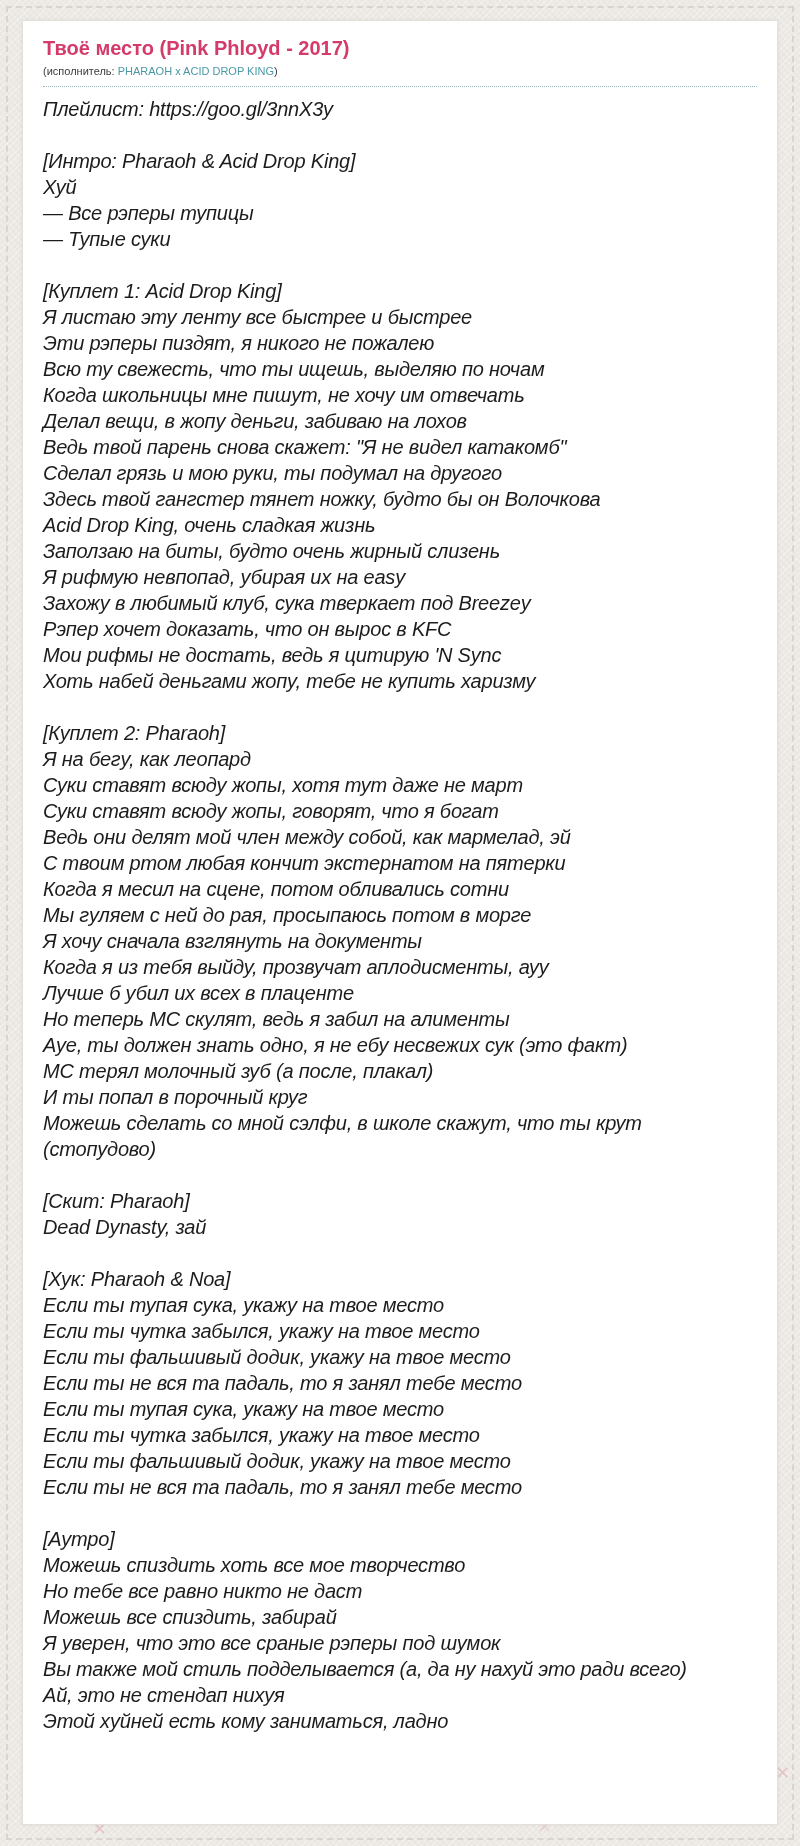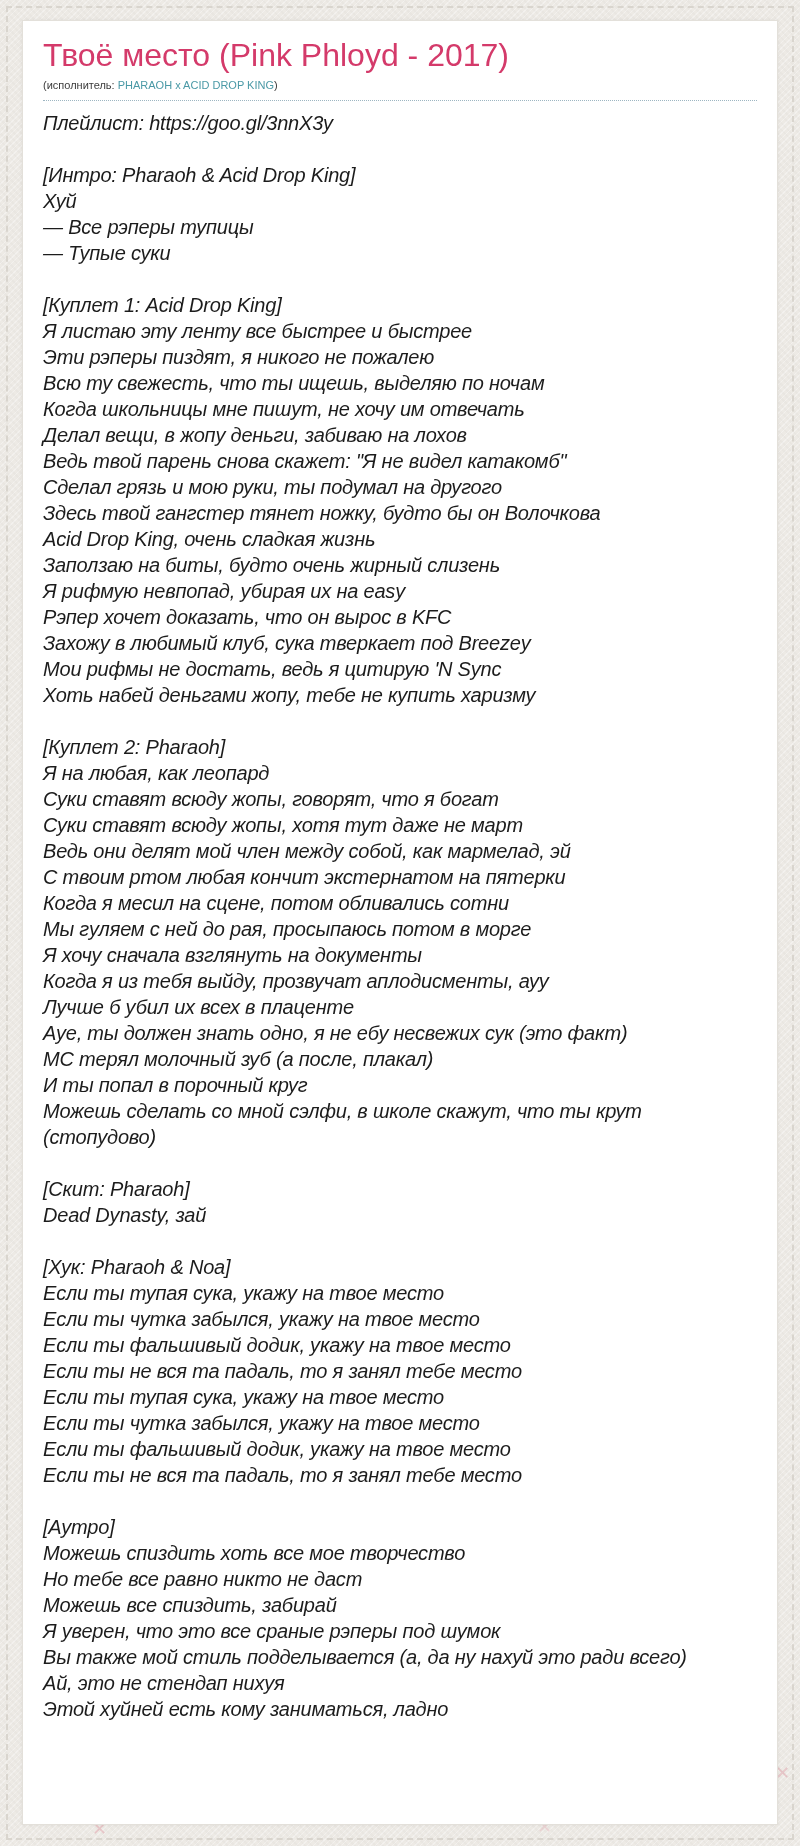--- a/index.html
+++ b/index.html
@@ -39,22 +39,22 @@
     position: absolute;
     left: 22px; right: 22px; top: 20px; bottom: 21px;
     background: var(--panel_bg, #ffffff);
     border: 1px solid #e3e0da;
     box-shadow: 0 0 4px rgba(0,0,0,0.06);
     padding: 16px 20px 20px 20px;
     box-sizing: border-box;
   }
   .song-title {
     margin: 0 0 5px 0;
-    font-size: 32px;
-    font-weight: 400;
+    font-size: 20px;
+    font-weight: 700;
     line-height: 1.15;
     color: var(--title_pink, #d43a6a);
   }
   .artist-line {
     margin: 0;
     font-size: 11px;
     color: #3c3c3c;
     padding-bottom: 9px;
     border-bottom: 1px dotted var(--dotted_separator, #9db6c2);
   }
@@ -106,37 +106,38 @@
           <div class="line">Эти рэперы пиздят, я никого не пожалею</div>
           <div class="line">Всю ту свежесть, что ты ищешь, выделяю по ночам</div>
           <div class="line">Когда школьницы мне пишут, не хочу им отвечать</div>
           <div class="line">Делал вещи, в жопу деньги, забиваю на лохов</div>
           <div class="line">Ведь твой парень снова скажет: "Я не видел катакомб"</div>
           <div class="line">Сделал грязь и мою руки, ты подумал на другого</div>
           <div class="line">Здесь твой гангстер тянет ножку, будто бы он Волочкова</div>
           <div class="line">Acid Drop King, очень сладкая жизнь</div>
           <div class="line">Заползаю на биты, будто очень жирный слизень</div>
           <div class="line">Я рифмую невпопад, убирая их на easy</div>
+          <div class="line">Захожу в любимый клуб, сука тверкает под Breezey</div>
           <div class="line">Рэпер хочет доказать, что он вырос в KFC</div>
-          <div class="line">Захожу в любимый клуб, сука тверкает под Breezey</div>
           <div class="line">Мои рифмы не достать, ведь я цитирую 'N Sync</div>
           <div class="line">Хоть набей деньгами жопу, тебе не купить харизму</div>
         </div>
         <div class="block">
           <div class="line">[Куплет 2: Pharaoh]</div>
-          <div class="line">Я на любая, как леопард</div>
+          <div class="line">Я на бегу, как леопард</div>
+          <div class="line">Суки ставят всюду жопы, хотя тут даже не март</div>
           <div class="line">Суки ставят всюду жопы, говорят, что я богат</div>
-          <div class="line">Суки ставят всюду жопы, хотя тут даже не март</div>
           <div class="line">Ведь они делят мой член между собой, как мармелад, эй</div>
           <div class="line">С твоим ртом любая кончит экстернатом на пятерки</div>
           <div class="line">Когда я месил на сцене, потом обливались сотни</div>
           <div class="line">Мы гуляем с ней до рая, просыпаюсь потом в морге</div>
           <div class="line">Я хочу сначала взглянуть на документы</div>
           <div class="line">Когда я из тебя выйду, прозвучат аплодисменты, ауу</div>
           <div class="line">Лучше б убил их всех в плаценте</div>
+          <div class="line">Но теперь MC скулят, ведь я забил на алименты</div>
           <div class="line">Ауе, ты должен знать одно, я не ебу несвежих сук (это факт)</div>
           <div class="line">MC терял молочный зуб (а после, плакал)</div>
           <div class="line">И ты попал в порочный круг</div>
           <div class="line">Можешь сделать со мной сэлфи, в школе скажут, что ты крут (стопудово)</div>
         </div>
         <div class="block">
           <div class="line">[Скит: Pharaoh]</div>
           <div class="line">Dead Dynasty, зай</div>
         </div>
         <div class="block">

